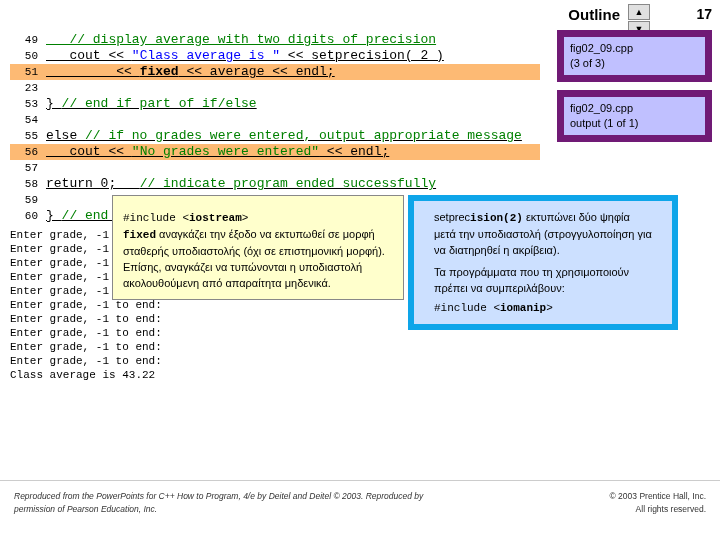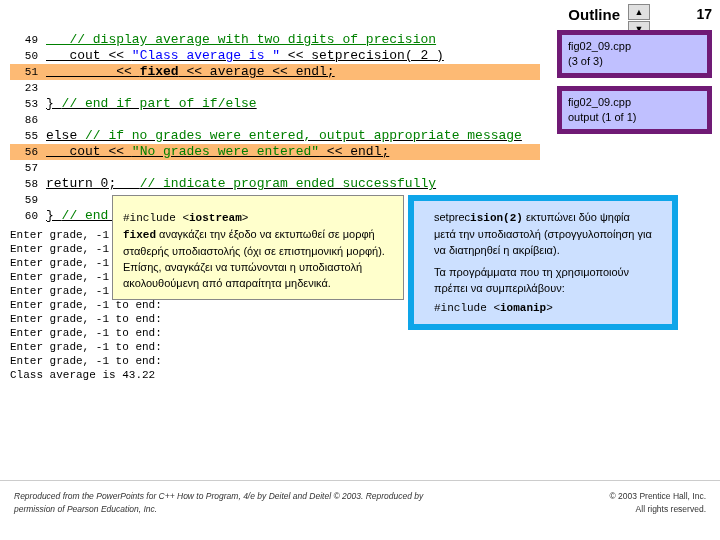--- a/index.html
+++ b/index.html
@@ -43,21 +43,21 @@
       color: #000;
       text-decoration: underline;
     }
 
     .comment { color: #008000; }
     .string-literal { color: #0000ff; }
     .highlight-line { background: #fdba74; }
 
     .info-box {
       background: #c0c0ff;
-      border: 5px solid #701a75;
+      border: 7px solid #701a75;
       padding: 4px 6px;
       font-size: 11px;
       margin-bottom: 8px;
       line-height: 15px;
     }
 
     
     #tooltip-left {
       position: absolute;
       top: 192px;
@@ -169,21 +169,21 @@
     <span class="line-num">23</span>
     <span class="code-text"></span>
   </div>
 
   <div class="code-line">
     <span class="line-num">53</span>
     <span class="code-text">} <span class="comment">// end if part of if/else</span></span>
   </div>
 
   <div class="code-line">
-    <span class="line-num">86</span>
+    <span class="line-num">54</span>
     <span class="code-text"></span>
   </div>
 
   <div class="code-line">
     <span class="line-num">55</span>
     <span class="code-text">else <span class="comment">// if no grades were entered, output appropriate message</span></span>
   </div>
 
   <div class="code-line highlight-line">
     <span class="line-num">56</span>

